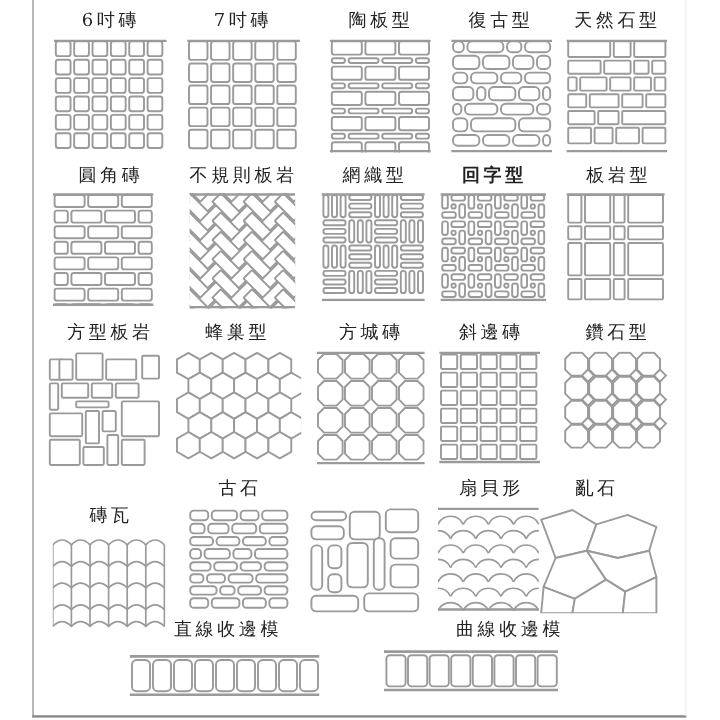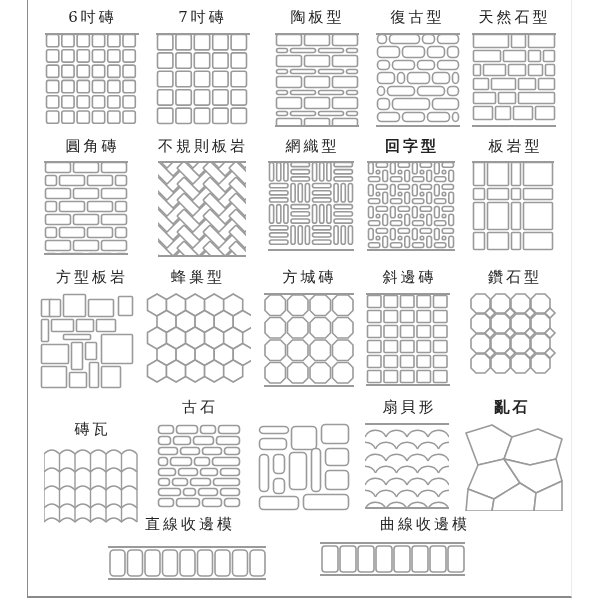--- a/index.html
+++ b/index.html
@@ -862,21 +862,21 @@
         <path d="M0 86 A11.5 11.5 0 0 1 21 86" class="t"></path>
         <path d="M21 86 A11.5 11.5 0 0 1 42 86" class="t"></path>
         <path d="M42 86 A11.5 11.5 0 0 1 63 86" class="t"></path>
         <path d="M63 86 A11.5 11.5 0 0 1 84 86" class="t"></path>
         <path d="M84 86 A11.5 11.5 0 0 1 105 86" class="t"></path>
         <line x1="0" y1="1" x2="84" y2="1" class="l"></line>
         <line x1="0" y1="85" x2="84" y2="85" class="l"></line>
       </svg>
   </div>
 </div>
-<div class="item" style="left:460px;top:398px;width:105px;height:115px;font-weight:bold;">
+<div class="item" style="left:445px;top:398px;width:105px;height:115px;">
   <div class="label" style="top:0">亂石</div>
   <div class="tile" style="left:4px;top:25px">
     <svg width="100" height="88" id="sw19">
         <polygon points="2,10 28,2 48,14 40,36 14,42" class="s" stroke-linejoin="round"></polygon>
         <polygon points="48,14 74,6 98,16 92,36 66,42 40,36" class="s" stroke-linejoin="round"></polygon>
         <polygon points="14,42 40,36 56,60 30,76 4,66" class="s" stroke-linejoin="round"></polygon>
         <polygon points="40,36 66,42 92,36 98,58 72,70 56,60" class="s" stroke-linejoin="round"></polygon>
         <polygon points="4,66 30,76 28,88 2,88" class="s" stroke-linejoin="round"></polygon>
         <polygon points="30,76 56,60 72,70 70,88 28,88" class="s" stroke-linejoin="round"></polygon>
         <polygon points="72,70 98,58 98,88 70,88" class="s" stroke-linejoin="round"></polygon>

